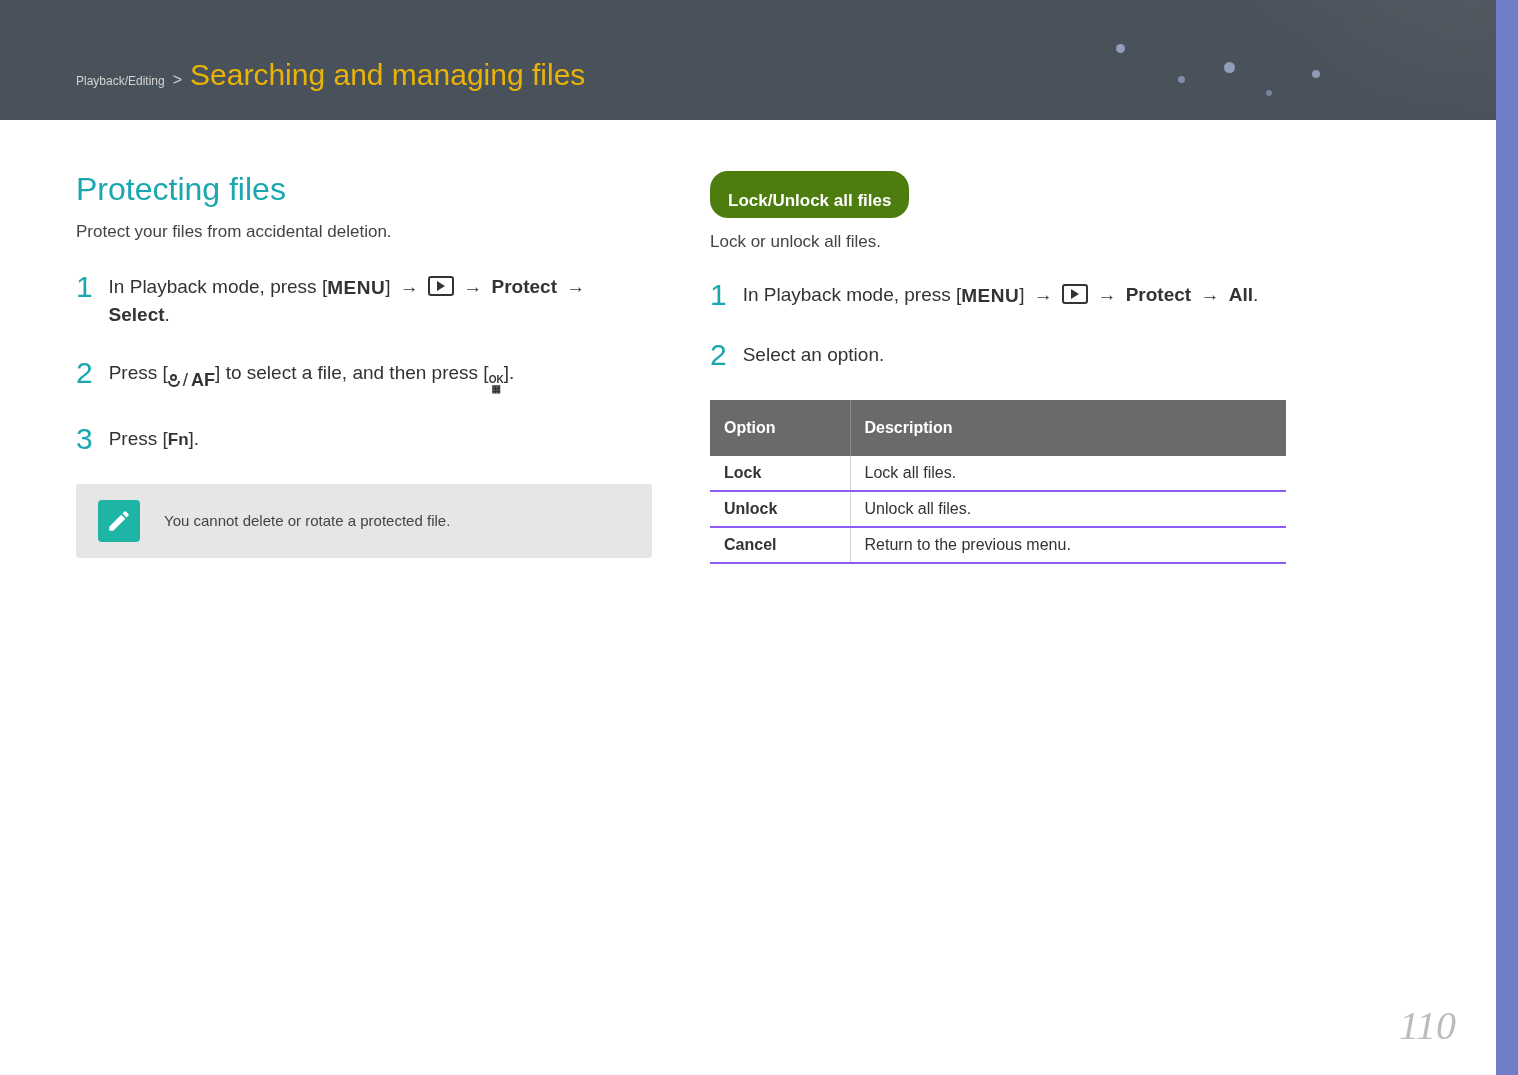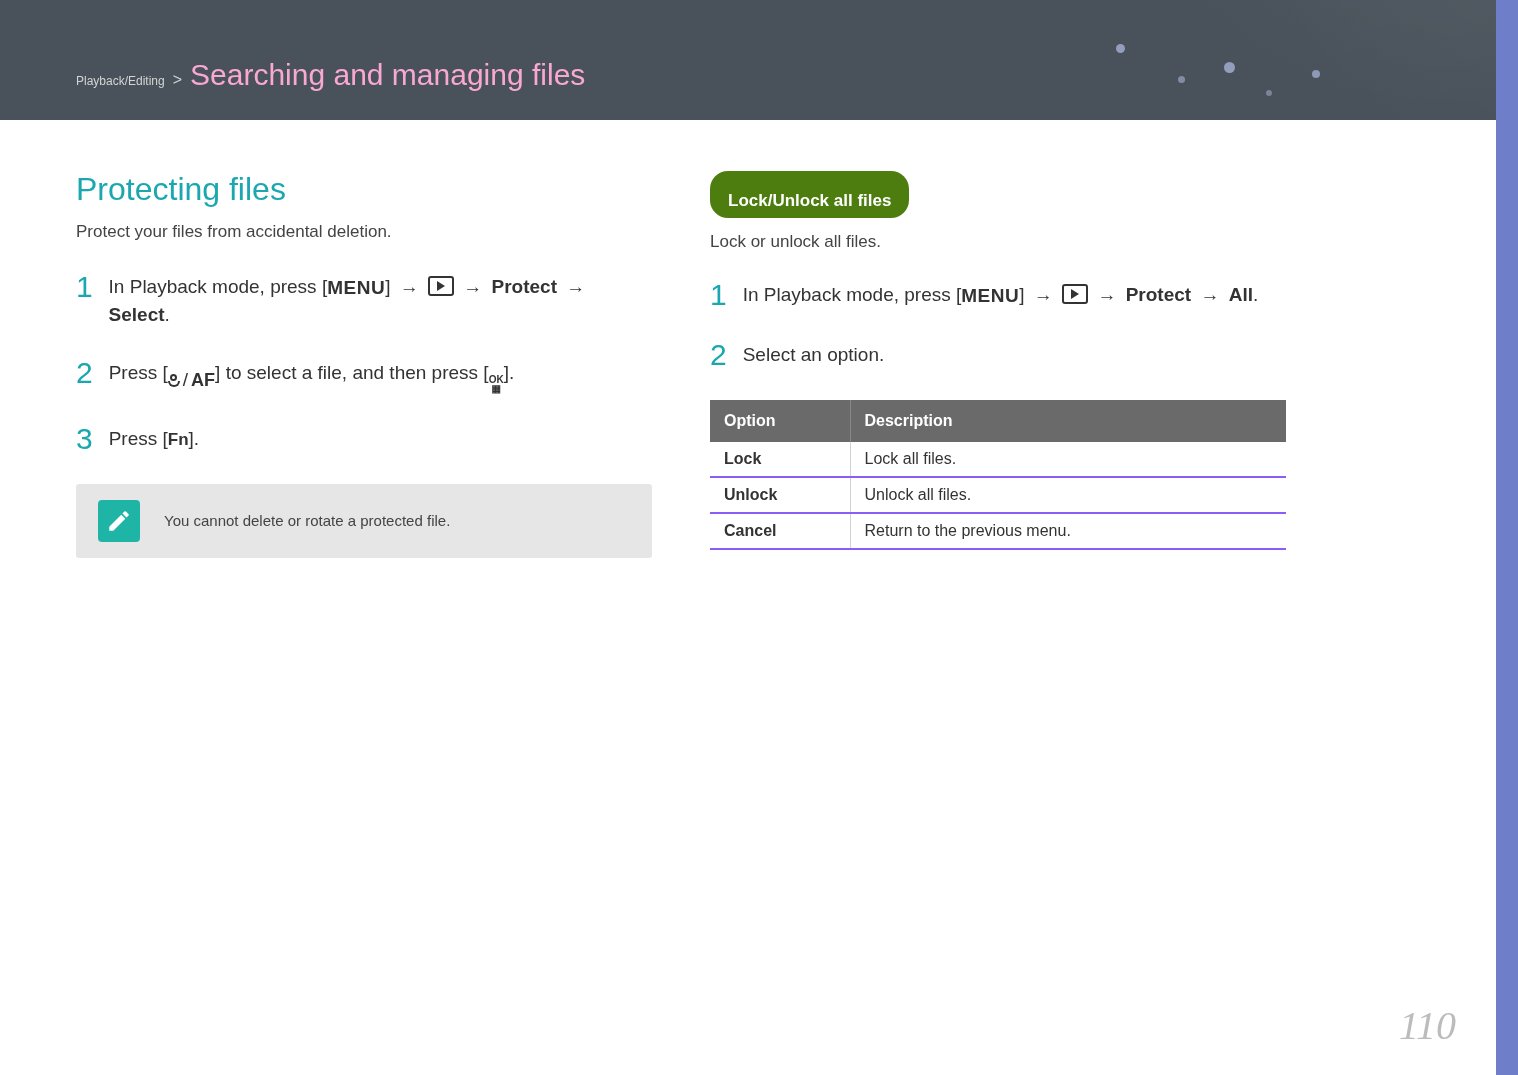--- a/index.html
+++ b/index.html
@@ -10,21 +10,21 @@
   .header { height:120px; background:#49525a; position:relative; overflow:hidden; }
   .header-deco { position:absolute; right:-40px; top:-60px; width:520px; height:260px; pointer-events:none; }
   .header-deco::before, .header-deco::after { content:""; position:absolute; border-radius:50%; }
   .header-deco::before { width:700px; height:700px; right:-260px; top:-520px; background:radial-gradient(circle at 50% 50%, rgba(255,255,255,0.06), rgba(255,255,255,0) 70%); }
   .header-deco::after  { width:700px; height:700px; right:-380px; top:-460px; background:radial-gradient(circle at 50% 50%, rgba(255,255,255,0.05), rgba(255,255,255,0) 70%); }
   .deco-dots { position:absolute; right:40px; top:40px; width:340px; height:90px; }
   .deco-dots span { position:absolute; border-radius:50%; background:#9aa6c7; opacity:0.9; }
   .breadcrumb { position:absolute; left:76px; bottom:28px; color:#e8e8e8; display:flex; align-items:baseline; gap:8px; }
   .bc-cat { font-size:12px; font-weight:400; color:#d4d4d4; }
   .bc-sep { font-size:16px; color:#d4d4d4; }
-  .bc-title { font-size:30px; font-weight:400; color:#f9a8d4; }
+  .bc-title { font-size:30px; font-weight:400; color:#eab308; }
   .content { display:flex; gap:58px; padding:34px 76px 0 76px; }
   .col { width:576px;margin-top:17px; }
   .section-heading { font-size:32px; font-weight:500; color:#1aa7b0; margin-bottom:14px; }
   .lead { font-size:17px; color:#444; margin-bottom:30px; }
   .steps { list-style:none; }
   .steps li { display:flex; align-items:flex-start; gap:16px; font-size:19px; color:#333; margin-bottom:30px; line-height:1.4; }
   .step-num { font-family:"Segoe UI", Arial, sans-serif; font-size:30px; font-weight:300; color:#1aa7b0; line-height:1; min-width:16px; }
   .step-body { padding-top:2px; }
   .step-body .b { font-weight:700; }
   .icon-menu { font-weight:800; letter-spacing:0.5px; font-size:19px; display:inline-block; vertical-align:-1px; }
@@ -37,21 +37,21 @@
   .icon-af { font-weight:800; font-size:18px;text-align:center; }
   .icon-ok { display:inline-flex; flex-direction:column; align-items:center; font-weight:800; font-size:10px; line-height:9px; vertical-align:-4px; }
   .icon-fn { font-weight:800; font-size:17px; }
   .note-box { display:flex; align-items:center; gap:24px; background:#e6e6e6; border-radius:3px; padding:16px 22px; margin-top:12px; }
   .note-icon { width:42px; height:42px; background:#1fb5a6; border-radius:4px; display:flex; align-items:center; justify-content:center; }
   .note-icon svg { width:26px; height:26px; }
   .note-text { font-size:15px; color:#444; }
   .pill { display:inline-block; background:#4d7c0f; color:#fff; font-size:17px; font-weight:600; padding:20px 18px 7px; border-radius:18px; margin-bottom:14px; }
   .sub-lead { font-size:17px; color:#444; margin-bottom:28px; }
   .opt-table { width:100%; border-collapse:collapse; margin-top:12px; font-size:16px; }
-  .opt-table th { background:#6a6a6a; color:#fff; font-weight:600; text-align:left; padding:12px 14px; }
+  .opt-table th { background:#6a6a6a; color:#fff; font-weight:600; text-align:left; padding:19px 14px; }
   .opt-table th:first-child { width:140px; border-right:1px solid #888; }
   .opt-table td { padding:8px 14px; border-bottom:2px solid #8b5cf6; }
   .opt-table td:first-child { font-weight:700; border-right:1px solid #d2d2d2; }
   .page-num { position:absolute; right:40px; bottom:26px; font-size:40px; font-style:italic; font-family:Georgia, "Times New Roman", serif; color:#bcbcbc; font-weight:400; }
   .arrow { display:inline-block; padding:0 4px; }
 </style>
 </head>
 <body>
 
 <div class="page">

